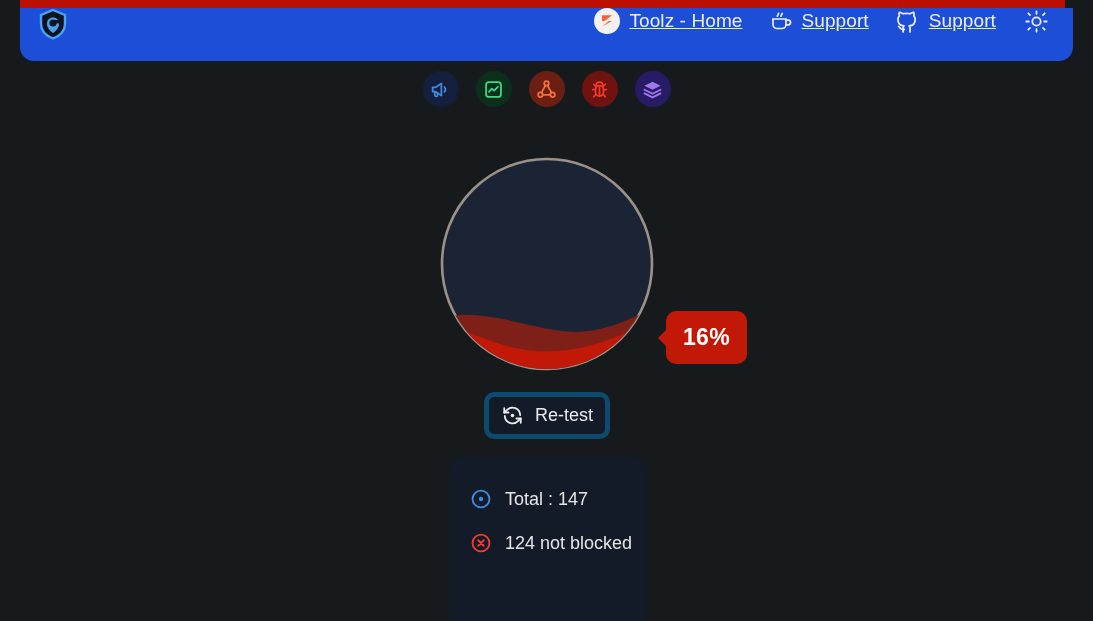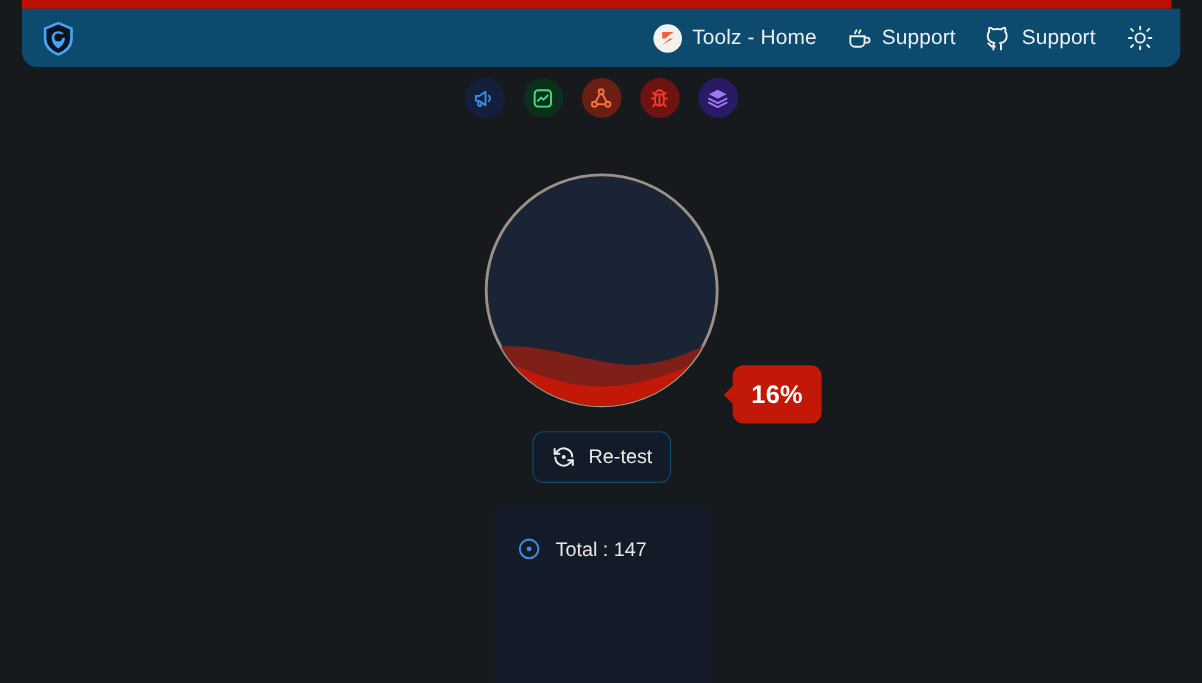--- a/index.html
+++ b/index.html
@@ -32,25 +32,26 @@
     background: #bb1000;
   }
 
   
   #header {
     position: absolute;
     top: 8px;
     left: 20px;
     width: 1053px;
     height: 53px;
-    background: #0c4a6e;
+    background: #1d4ed8;
     border-radius: 0 0 14px 14px;
     display: flex;
-    align-items: center;
+    align-items: flex-start;
     padding: 0 24px 0 18px;
+    text-decoration: underline;
   }
   #brand-logo { width: 30px; height: 32px; display: block; }
   #header-spacer { flex: 1; }
   #header-nav {
     display: flex;
     align-items: center;
     gap: 26px;
   }
   .nav-item {
     display: flex;
@@ -105,21 +106,21 @@
     left: 438px;
     top: 155px;
     width: 218px;
     height: 218px;
   }
   #gauge-svg { display: block; width: 218px; height: 218px; }
 
   #percent-badge {
     position: absolute;
     left: 666px;
-    top: 332px;
+    top: 311px;
     height: 53px;
     background: #c21807;
     border-radius: 10px;
     display: flex;
     align-items: center;
     justify-content: center;
     padding: 0 17px;
   }
   #percent-badge::before {
     content: "";
@@ -140,21 +141,21 @@
   }
 
   
   #retest-button {
     position: absolute;
     left: 484px;
     top: 392px;
     width: 126px;
     height: 47px;
     background: #141b28;
-    border: 1px solid #0c4a6e;
+    border: 5px solid #0c4a6e;
     border-radius: 10px;
     display: flex;
     align-items: center;
     justify-content: center;
     gap: 11px;
     cursor: pointer;
   }
   #retest-label {
     font-size: 18px;
     color: #e9ebee;
@@ -343,14 +344,23 @@
     <span class="stat-icon">
       <svg width="22" height="22" viewBox="0 0 24 24" fill="none" stroke="#3f8ae0" stroke-width="2">
         <circle cx="12" cy="12" r="9.2"></circle>
         <circle cx="12" cy="12" r="2.4" fill="#3f8ae0" stroke="none"></circle>
       </svg>
     </span>
     <span class="stat-label">Total : 147</span>
   </div>
 
 
+  <div class="stat-row">
+    <span class="stat-icon">
+      <svg width="22" height="22" viewBox="0 0 24 24" fill="none" stroke="#f4392f" stroke-width="2" stroke-linecap="round">
+        <circle cx="12" cy="12" r="9.2"></circle>
+        <path d="M9 9l6 6M15 9l-6 6"></path>
+      </svg>
+    </span>
+    <span class="stat-label">124 not blocked</span>
+  </div>
 
 </div>
 
 </body></html>

